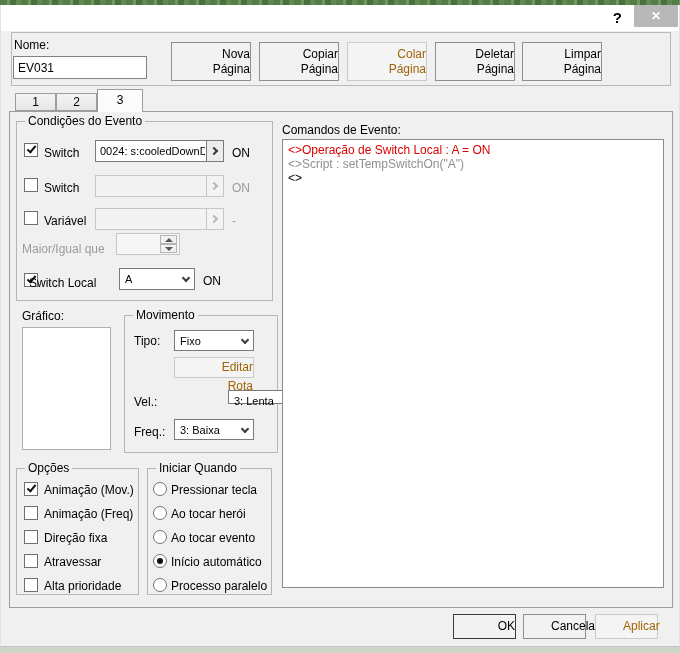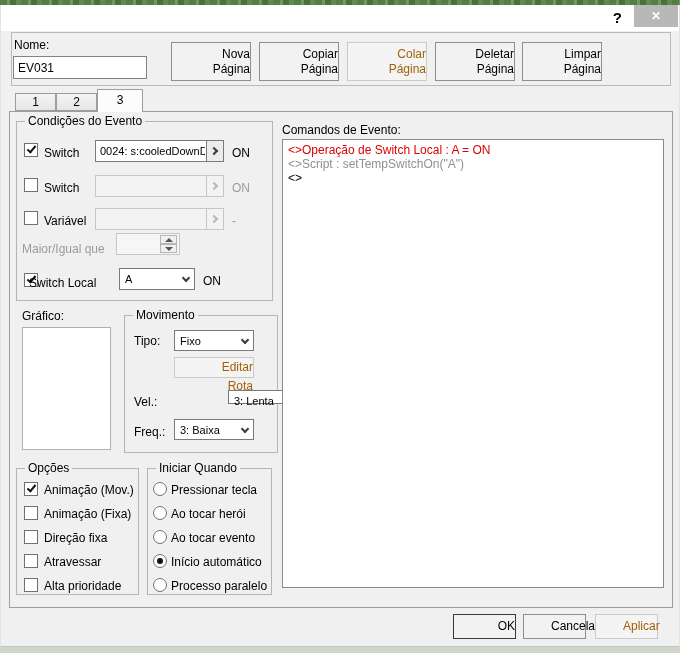--- a/index.html
+++ b/index.html
@@ -215,21 +215,21 @@
     </div>
 
     <div class="group" style="left:15px; top:463px; width:123px; height:127px; z-index:2;">
       <span class="gtitle">Opções</span>
     </div>
     <div class="checkbox on" style="left:23px; top:477px; z-index:2;">
         <span class="mark"></span>
       </div>
     <span class="lbl" style="left:43px; top:478px; z-index:2;">Animação (Mov.)</span>
     <div class="checkbox" style="left:23px; top:501px; z-index:2;"></div>
-    <span class="lbl" style="left:43px; top:502px; z-index:2;">Animação (Fixa)</span>
+    <span class="lbl" style="left:43px; top:502px; z-index:2;">Animação (Freq)</span>
     <div class="checkbox" style="left:23px; top:525px; z-index:2;"></div>
     <span class="lbl" style="left:43px; top:526px; z-index:2;">Direção fixa</span>
     <div class="checkbox" style="left:23px; top:549px; z-index:2;"></div>
     <span class="lbl" style="left:43px; top:550px; z-index:2;">Atravessar</span>
     <div class="checkbox" style="left:23px; top:573px; z-index:2;"></div>
     <span class="lbl" style="left:43px; top:574px; z-index:2;">Alta prioridade</span>
 
     <div class="group" style="left:146px; top:463px; width:125px; height:127px; z-index:2;">
       <span class="gtitle">Iniciar Quando</span>
     </div>

